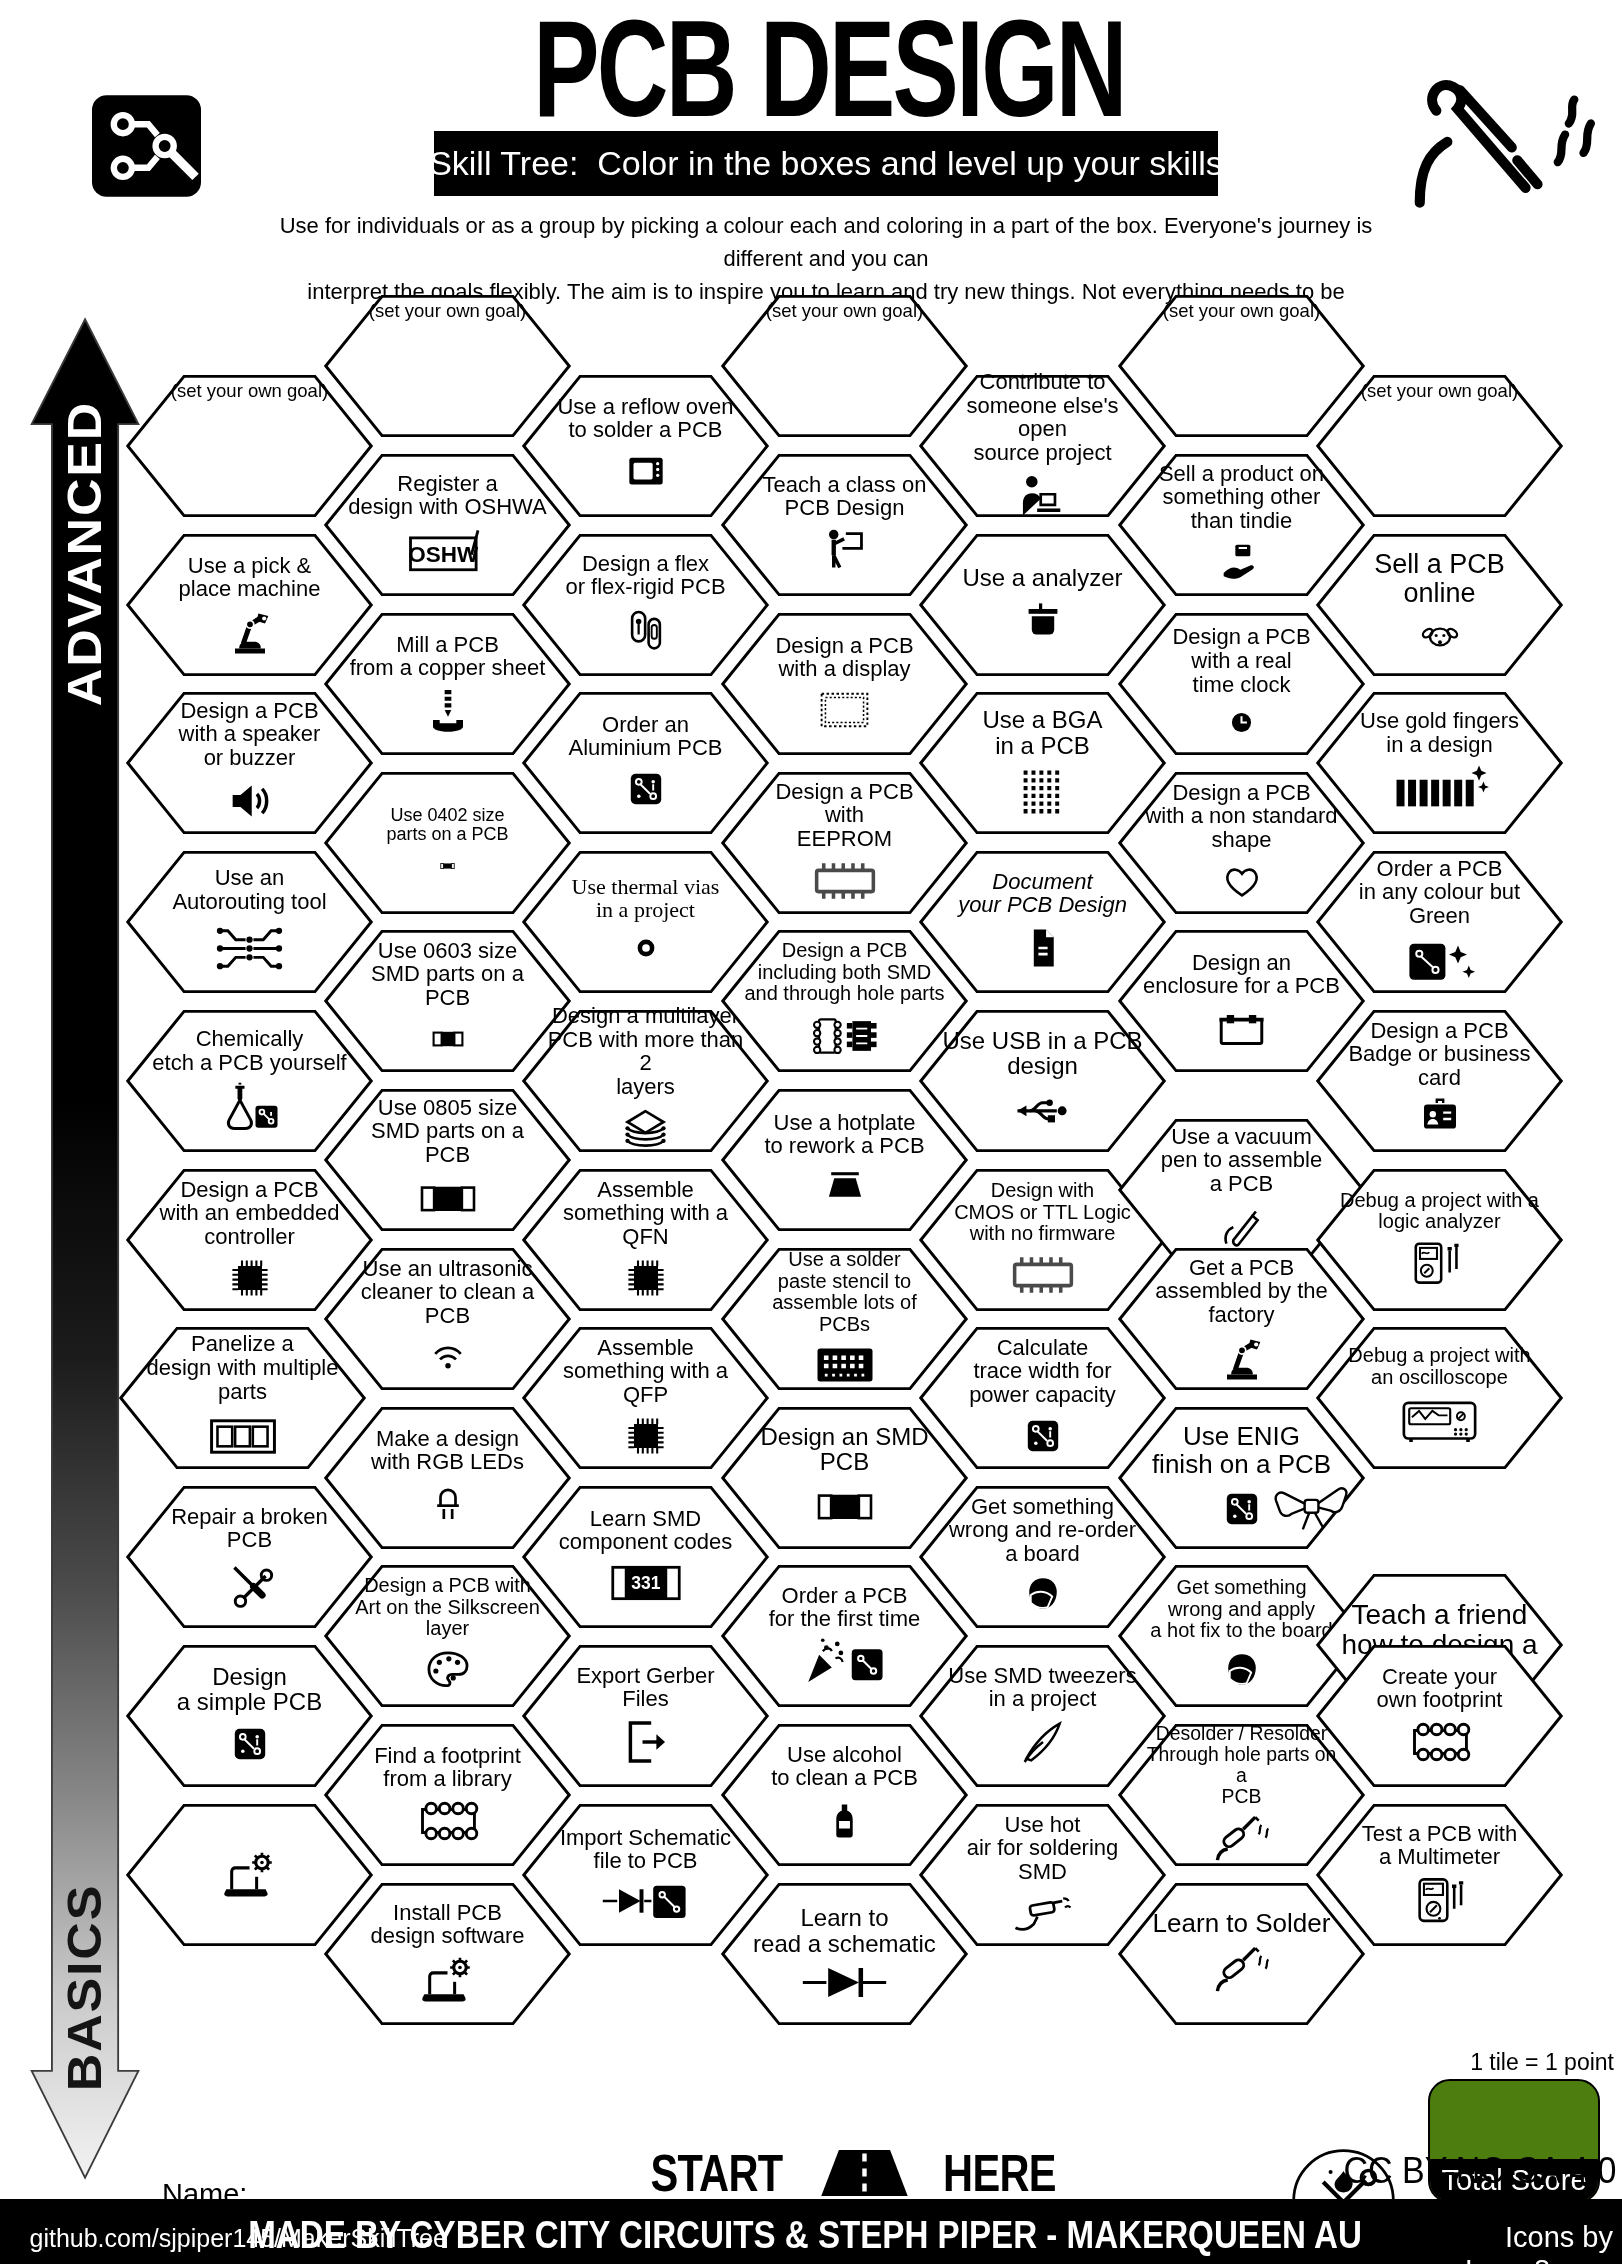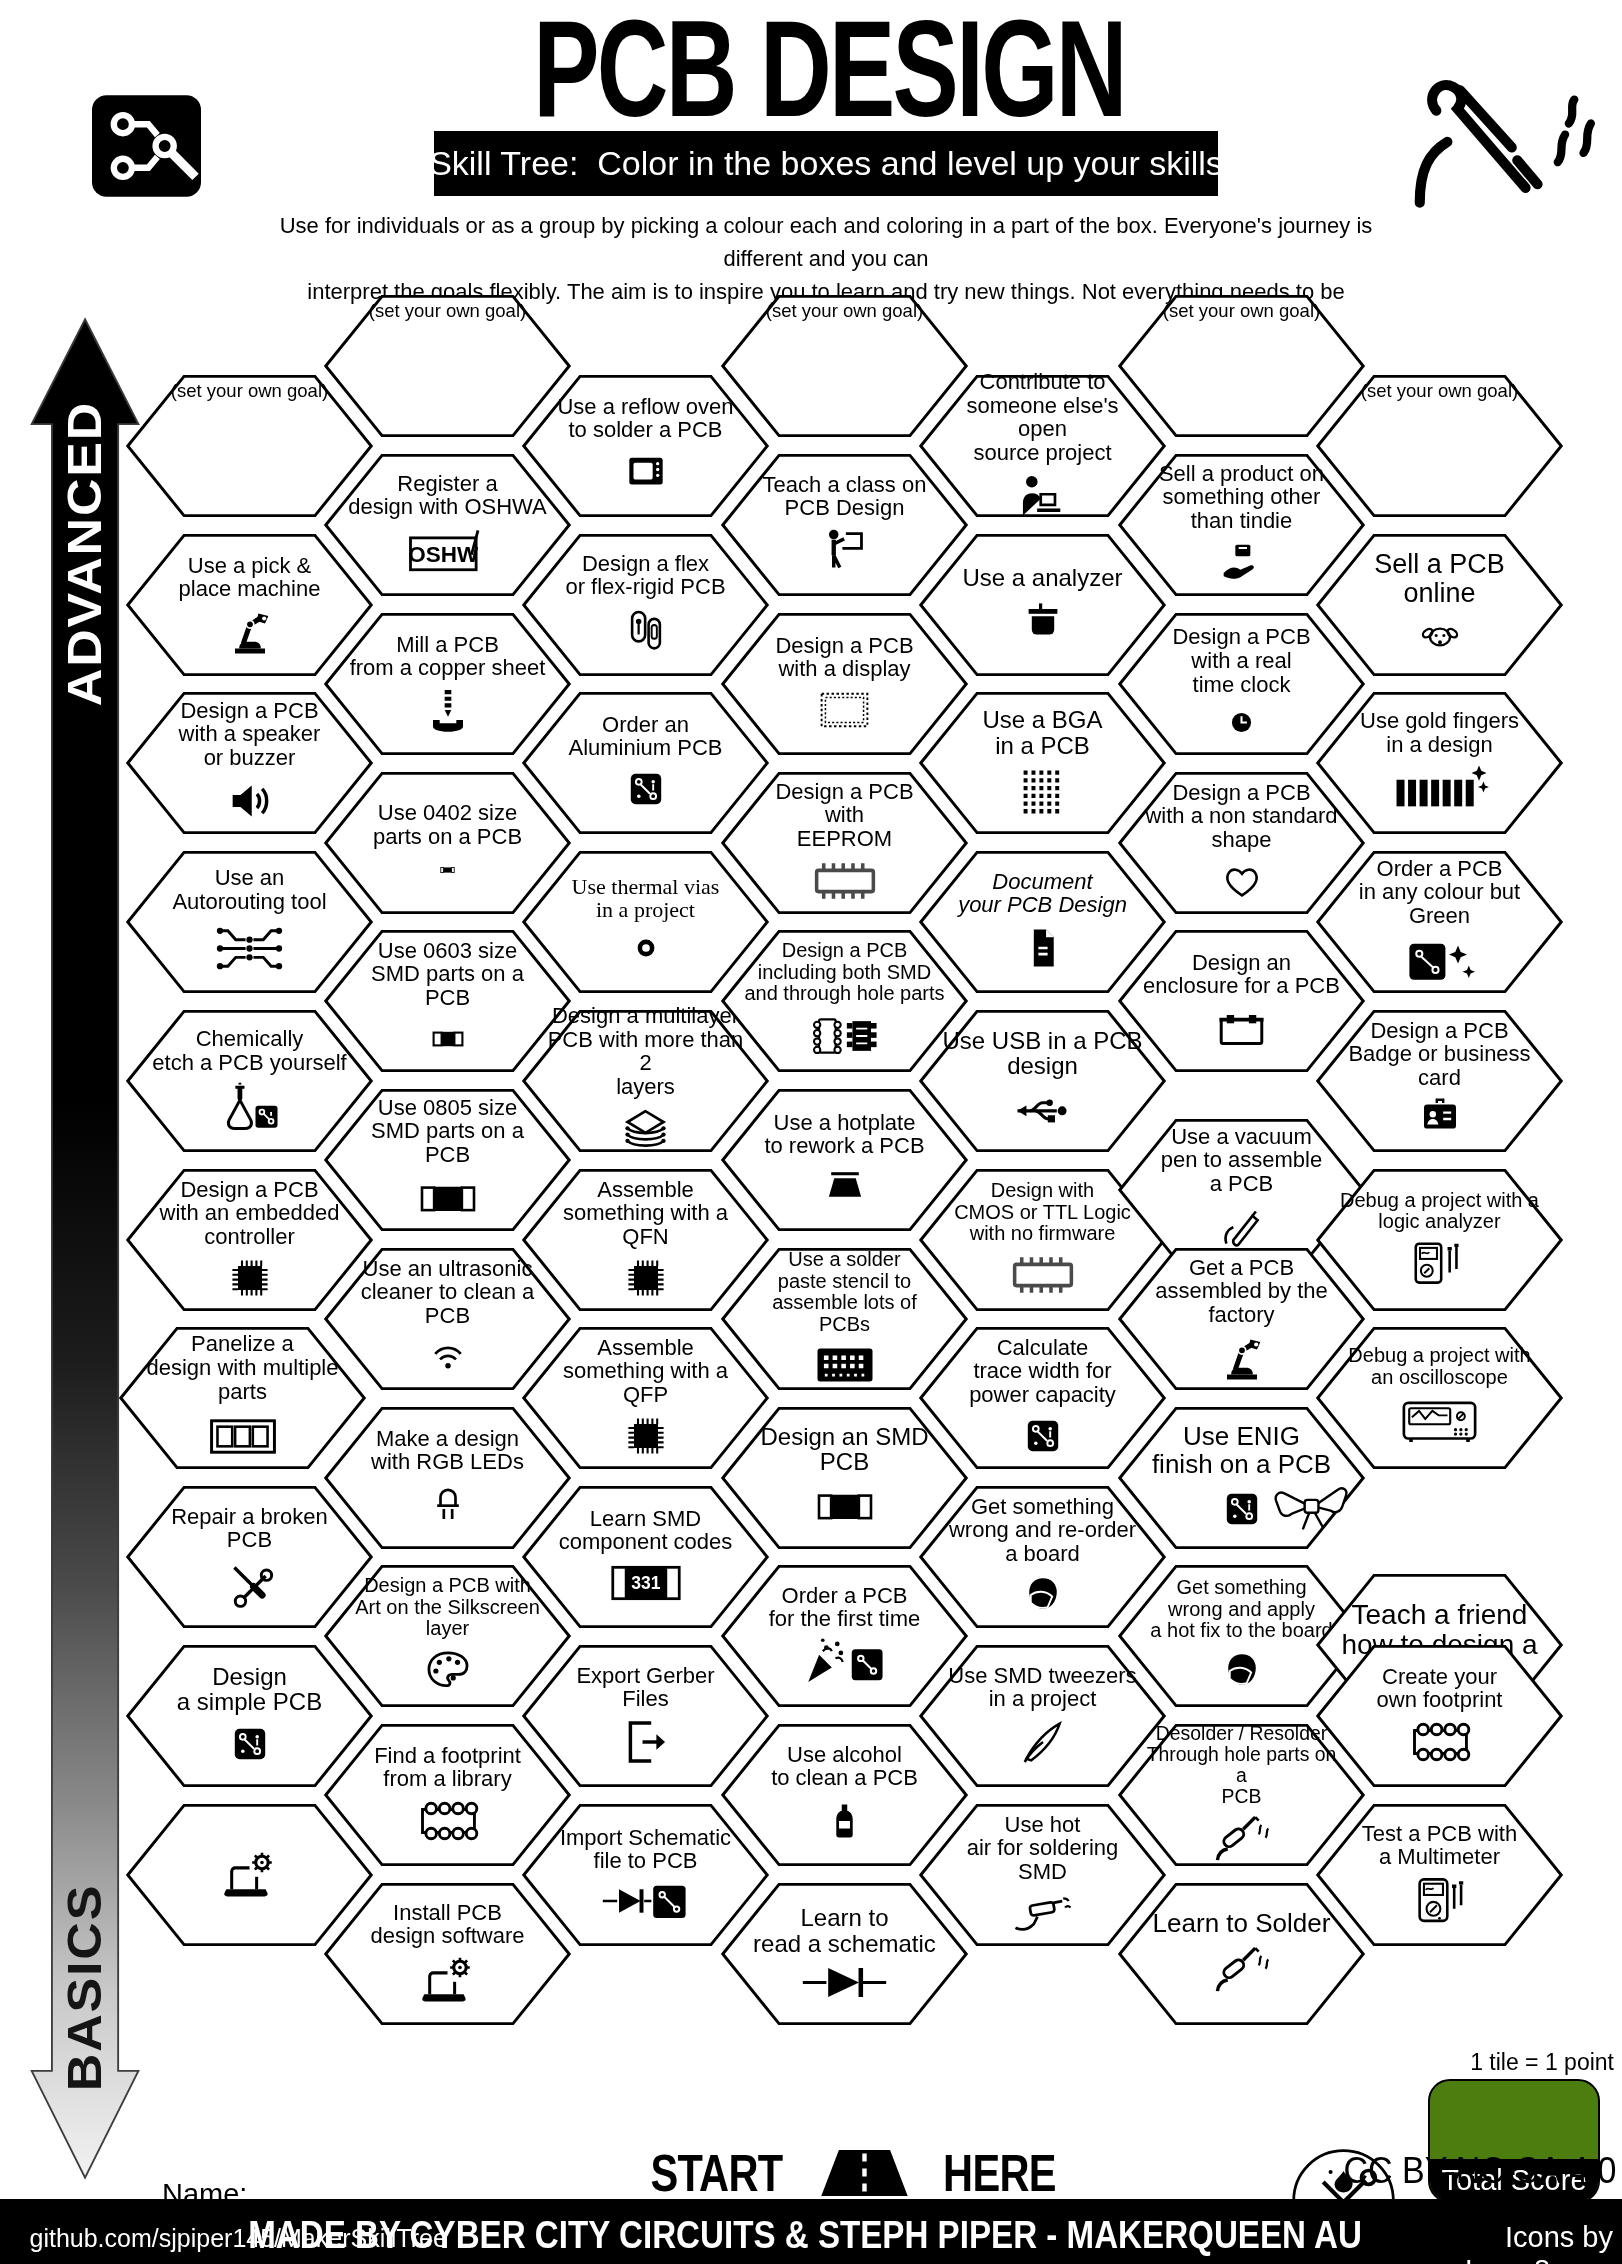--- a/index.html
+++ b/index.html
@@ -282,21 +282,21 @@
               <path d="M12 42h8v4h20v-4h8v8c0 3-7 6-18 6s-18-3-18-6z"></path>
             </g>
           </svg>
         </div>
       </div>
       <div class="hex" style="left: 323px; top: 770px;">
         <svg class="hexbg" viewBox="0 0 270 158">
           <polygon points="3,79 64,3.5 206,3.5 267,79 206,154.5 64,154.5"></polygon>
         </svg>
         <div class="hxc">
-          <div class="hxl" style="font-size:22px">Use 0402 size<br>parts on a PCB</div>
+          <div class="hxl" style="font-size:18px">Use 0402 size<br>parts on a PCB</div>
           <svg class="hxi" viewBox="0 0 60 60" width="31" height="31">
             <rect x="20" y="26" width="20" height="10" fill="#000"></rect>
             <rect x="17" y="26" width="5" height="10" fill="#fff" stroke="#000" stroke-width="1.6"></rect>
             <rect x="38" y="26" width="5" height="10" fill="#fff" stroke="#000" stroke-width="1.6"></rect>
           </svg>
         </div>
       </div>
       <div class="hex" style="left: 323px; top: 928px;">
         <svg class="hexbg" viewBox="0 0 270 158">
           <polygon points="3,79 64,3.5 206,3.5 267,79 206,154.5 64,154.5"></polygon>

